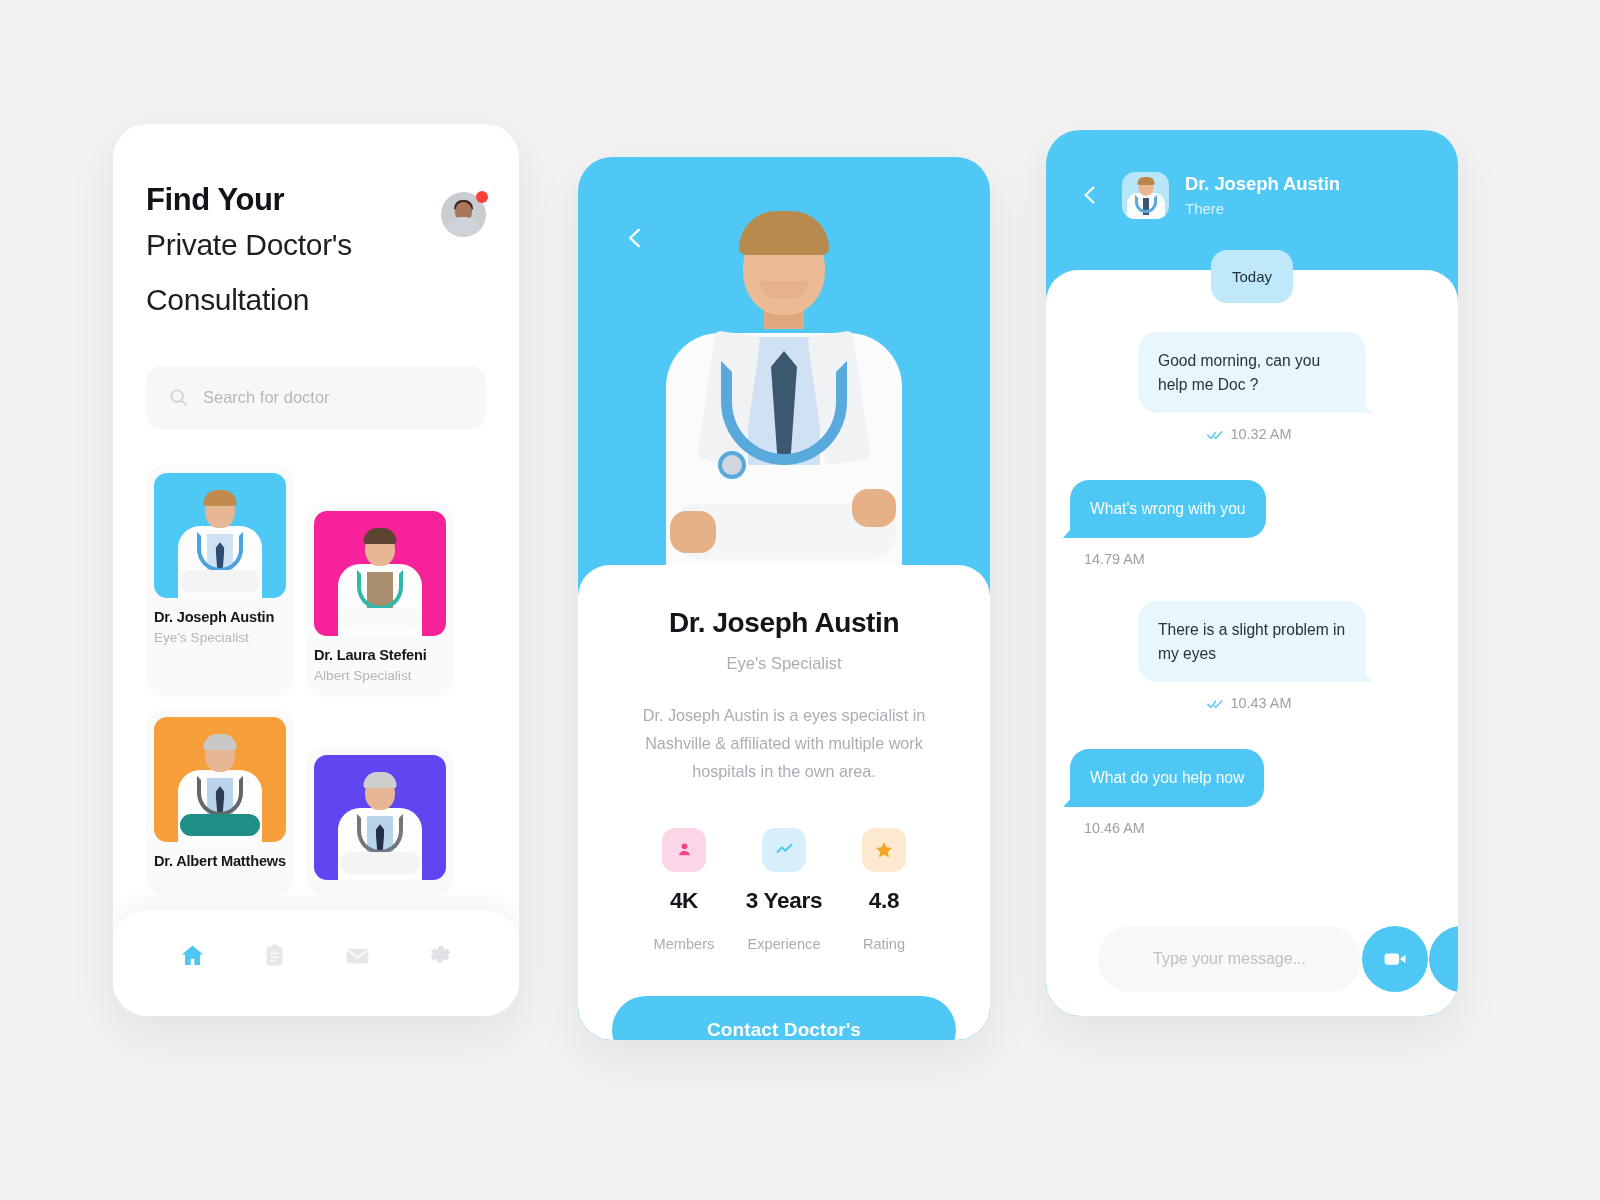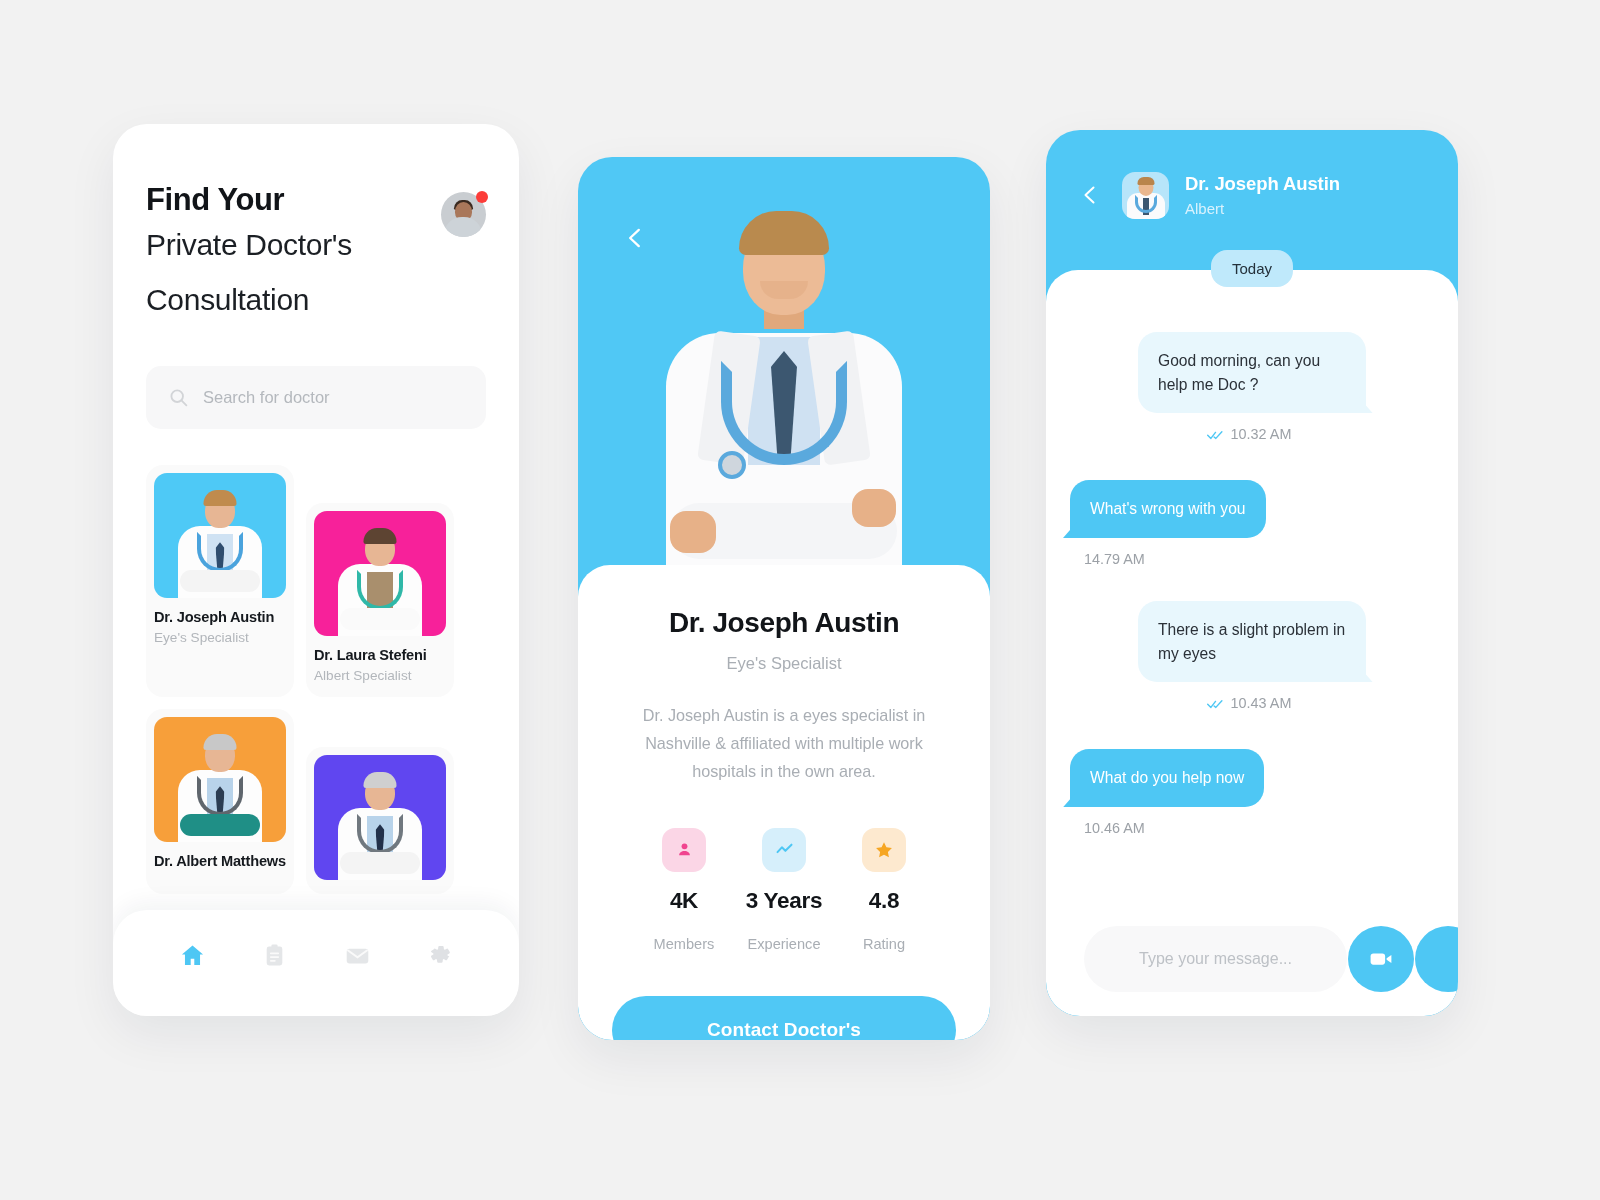--- a/index.html
+++ b/index.html
@@ -168,21 +168,21 @@
   .chat-av .ca-coat{position:absolute;left:50%;transform:translateX(-50%);bottom:0;width:38px;height:26px;border-radius:11px 11px 0 0;background:#fbfbfc;}
   .chat-av .ca-tie{position:absolute;left:50%;transform:translateX(-50%);bottom:4px;width:6px;height:17px;background:#3c5770;}
   .chat-av .ca-st{position:absolute;left:50%;transform:translateX(-50%);bottom:6px;width:22px;height:18px;border:3px solid #5aa9dd;border-top-color:transparent;border-radius:0 0 12px 12px;}
   .chat-meta { margin-left: 16px; margin-top: -10px; }
   .chat-name { font-size: 18.5px; font-weight: 600; color: #ffffff; letter-spacing: -.1px; }
   .chat-status { font-size: 15px; color: #d9f2fd; margin-top: 5px; }
 
   .today-pill {
     position: absolute; left: 50%; transform: translateX(-50%); top: 120px;
     background: #bfe9fb; color: #24313b; font-size: 15px;
-    padding: 10px 21px; border-radius: 16px; z-index: 4;
+    padding: 18px 21px; border-radius: 16px; z-index: 4;
   }
   .chat-body {
     position: absolute; left: 0; right: 0; top: 140px; bottom: 0;
     background: #fff; border-radius: 32px 32px 34px 34px; padding: 62px 24px 0 24px;
   }
   .msg-row { display: flex; flex-direction: column; }
   .msg-row.out { align-items: center; }
   .msg-row.in  { align-items: flex-start; }
   .bubble { max-width: 228px; font-size: 15.6px; line-height: 1.52; padding: 17px 20px; position: relative; }
   .bubble.out { background: #e8f7fd; color: #2b3138; border-radius: 19px 19px 3px 19px; }
@@ -195,21 +195,21 @@
     content:''; position:absolute; left:-7px; bottom:0; width:14px; height:16px;
     background:#4ec7f4; clip-path: polygon(100% 0, 100% 100%, 0 100%);
   }
   .stamp { font-size: 14.4px; color: #9ca1a7; margin-top: 13px; display: flex; align-items: center; gap: 7px; }
   .msg-row.out .stamp { margin-right: 6px; }
   .msg-row.in  .stamp { margin-left: 14px; }
   .gap-a { height: 38px; } .gap-b { height: 34px; }
 
   .chat-input-bar {
     position: absolute; left: 0; right: 0; bottom: 24px;
-    display: flex; align-items: center; padding: 0 38px; gap: 1px; justify-content: space-between;
+    display: flex; align-items: center; padding: 0 52px; gap: 1px; justify-content: space-between;
   }
   .msg-input {
     flex: 1; height: 66px; border-radius: 33px; background: #f8f8f9;
     border: 0; outline: 0; padding: 0 28px; font-family: inherit;
     font-size: 16px; color: #9ca1a7; text-align: center;
   }
   .msg-input::placeholder { color: #bdc1c6; }
   .round-btn {
     width: 66px; height: 66px; border-radius: 50%; background: #4ec7f4;
     border: 0; cursor: pointer; flex: none;
@@ -415,21 +415,21 @@
       </svg>
       <div class="chat-av">
         <div class="ca-coat"></div>
           <div class="ca-tie"></div>
           <div class="ca-st"></div>
         <div class="ca-head"></div>
           <div class="ca-hair"></div>
       </div>
       <div class="chat-meta">
         <div class="chat-name">Dr. Joseph Austin</div>
-        <div class="chat-status">Albert</div>
+        <div class="chat-status">There</div>
       </div>
     </div>
 
     <div class="today-pill">Today</div>
 
     <div class="chat-body">
 
       <div class="msg-row out">
         <div class="bubble out">Good morning, can you help me Doc ?</div>
         <div class="stamp">

